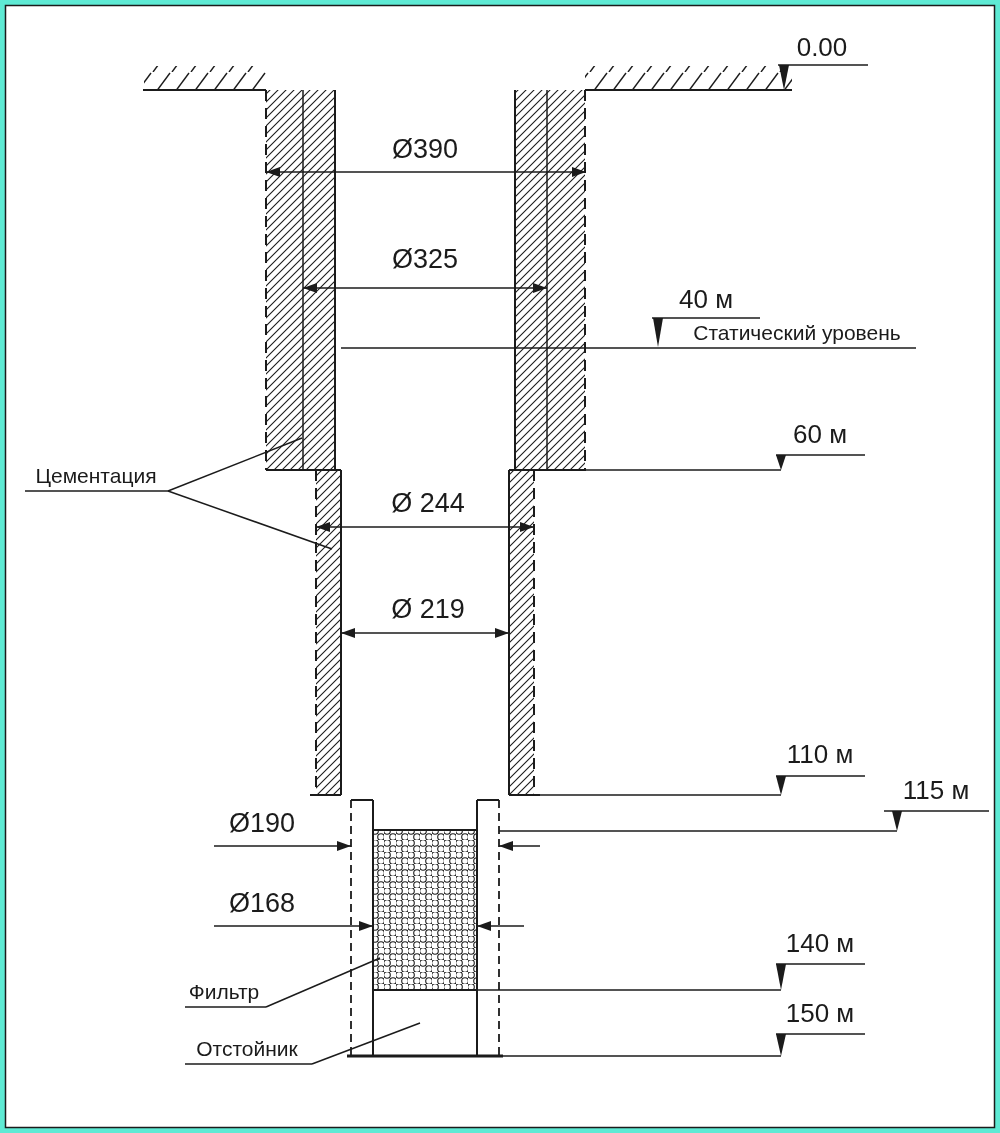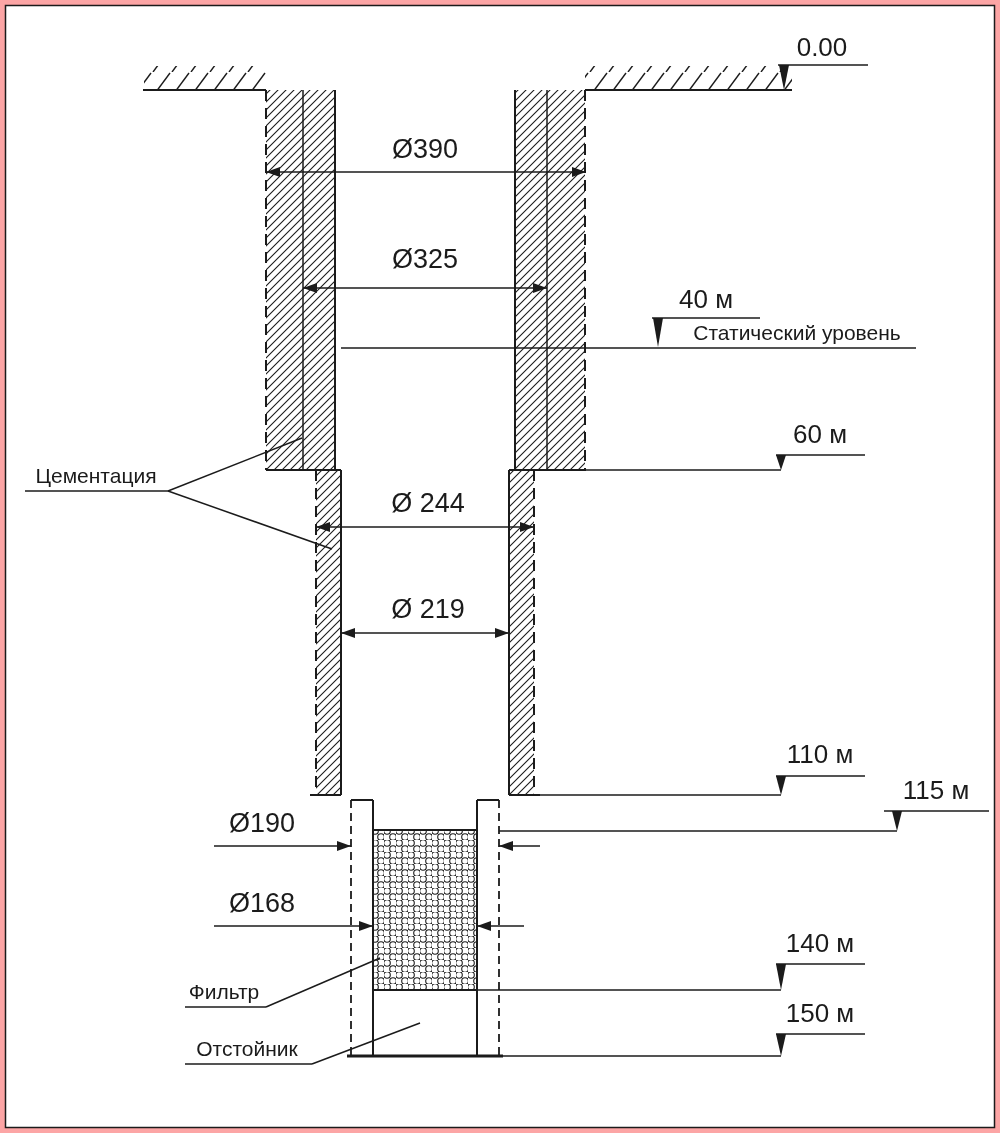--- a/index.html
+++ b/index.html
@@ -1,16 +1,16 @@
 <!DOCTYPE html>
 <html><head>
 <meta charset="utf-8">
 <style>
   html,body{margin:0;padding:0;background:#ffffff;}
-  .stage{position:relative;width:1000px;height:1133px;background:#fca5a5;overflow:hidden;}
+  .stage{position:relative;width:1000px;height:1133px;background:#5eead4;overflow:hidden;}
   svg{display:block;}
   svg text{font-family:"Liberation Sans","DejaVu Sans",sans-serif;fill:#1b1b1b;}
   .t-dia{font-size:27px;}
   .t-num{font-size:26px;}
   .t-lab{font-size:21px;}
   .ln{stroke:#1b1b1b;fill:none;}
   .arr{fill:#1b1b1b;stroke:none;}
 </style>
 </head>
 <body>

